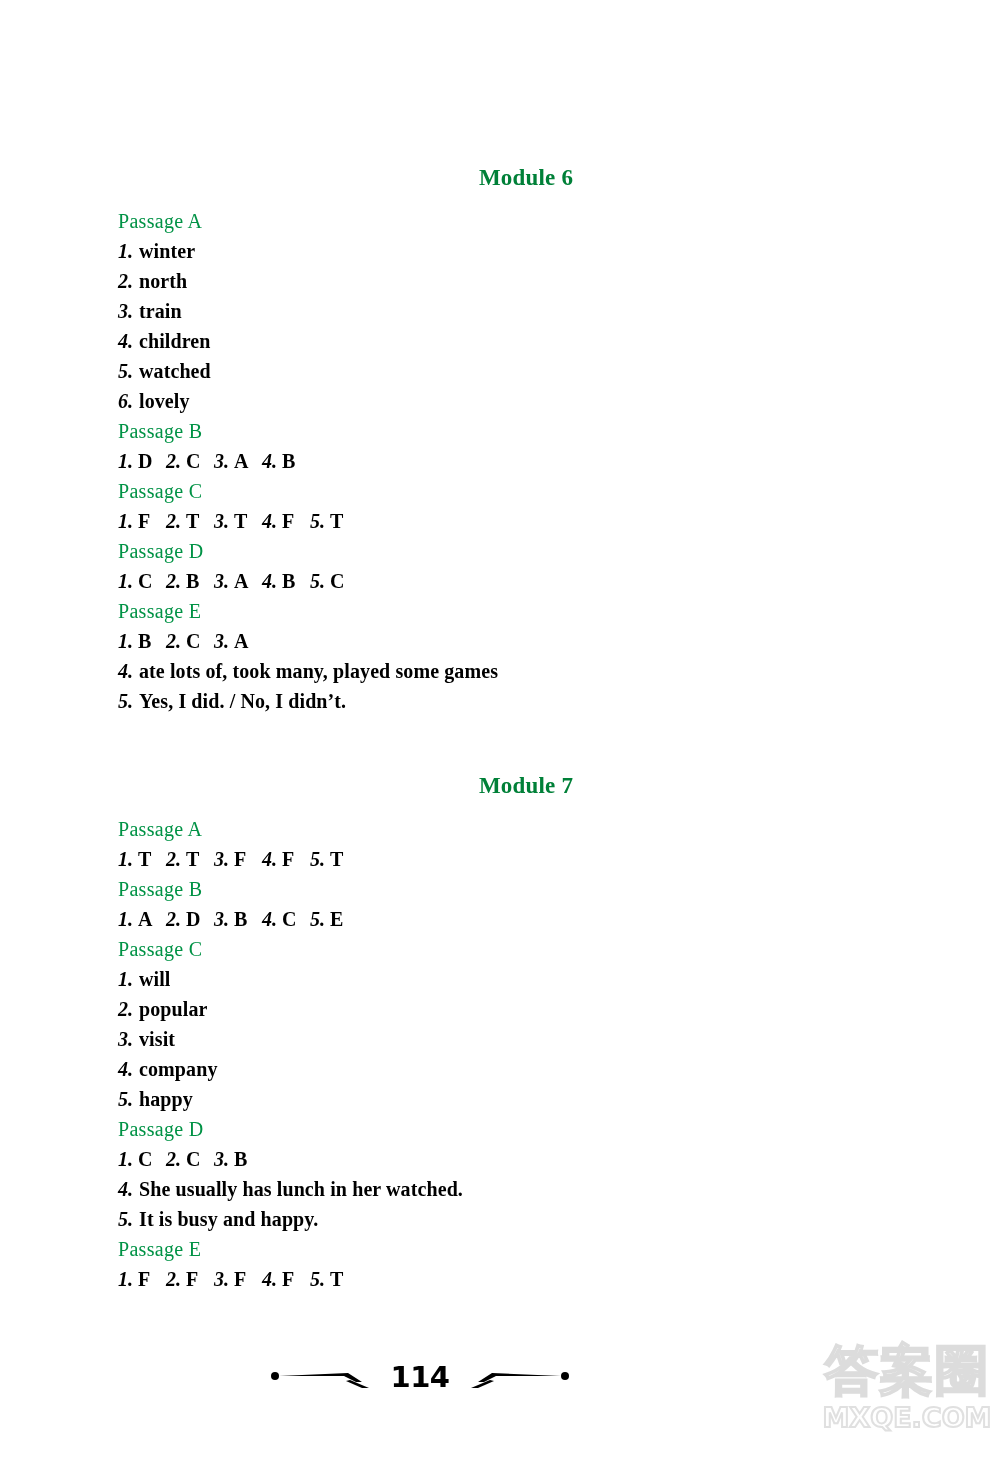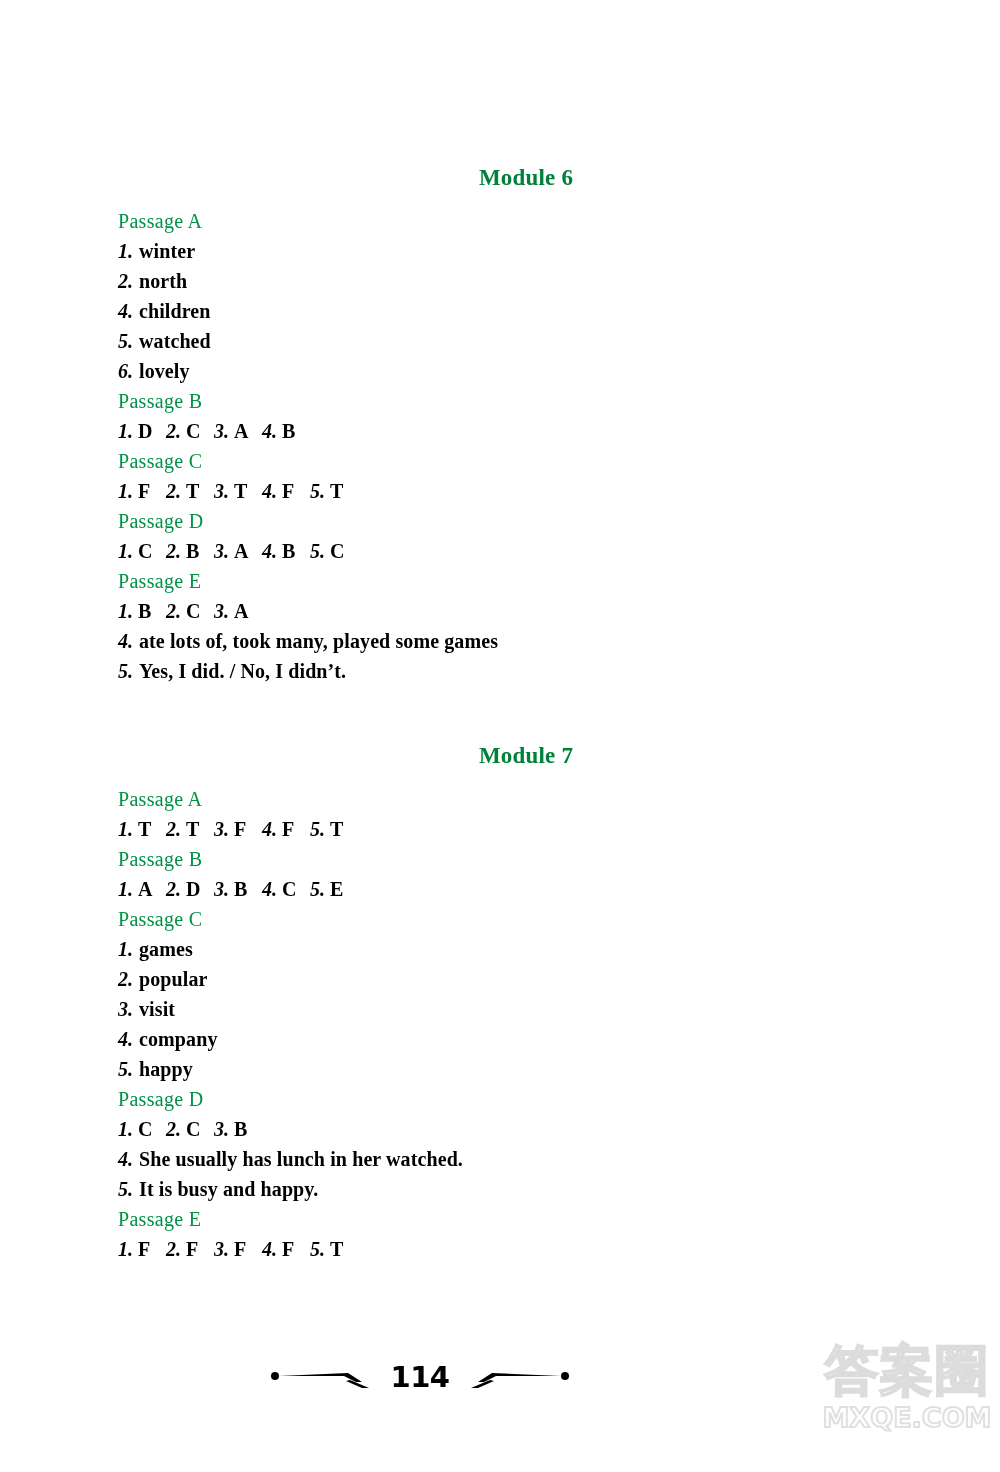--- a/index.html
+++ b/index.html
@@ -171,20 +171,21 @@
 <body>
 
 <div class="page">
 
   <div class="content" id="content-root">
       <div class="module">
         <div class="module-title"><span class="module-title-inner">Module 6</span></div>
         <div class="passage-title">Passage A</div>
         <div class="answer-line stack-line"><span class="num">1.</span><span class="val">winter</span></div>
         <div class="answer-line stack-line"><span class="num">2.</span><span class="val">north</span></div>
+        <div class="answer-line stack-line"><span class="num">3.</span><span class="val">train</span></div>
         <div class="answer-line stack-line"><span class="num">4.</span><span class="val">children</span></div>
         <div class="answer-line stack-line"><span class="num">5.</span><span class="val">watched</span></div>
         <div class="answer-line stack-line"><span class="num">6.</span><span class="val">lovely</span></div>
         <div class="passage-title">Passage B</div>
         <div class="answer-row">
           <span class="ans-item">
             <span class="num">1.</span>
             <span class="val">D</span>
           </span>
           <span class="ans-item">
@@ -306,21 +307,21 @@
           <span class="ans-item">
             <span class="num">4.</span>
             <span class="val">C</span>
           </span>
           <span class="ans-item">
             <span class="num">5.</span>
             <span class="val">E</span>
           </span>
         </div>
         <div class="passage-title">Passage C</div>
-        <div class="answer-line stack-line"><span class="num">1.</span><span class="val">games</span></div>
+        <div class="answer-line stack-line"><span class="num">1.</span><span class="val">will</span></div>
         <div class="answer-line stack-line"><span class="num">2.</span><span class="val">popular</span></div>
         <div class="answer-line stack-line"><span class="num">3.</span><span class="val">visit</span></div>
         <div class="answer-line stack-line"><span class="num">4.</span><span class="val">company</span></div>
         <div class="answer-line stack-line"><span class="num">5.</span><span class="val">happy</span></div>
         <div class="passage-title">Passage D</div>
         <div class="answer-row">
           <span class="ans-item">
             <span class="num">1.</span>
             <span class="val">C</span>
           </span>

